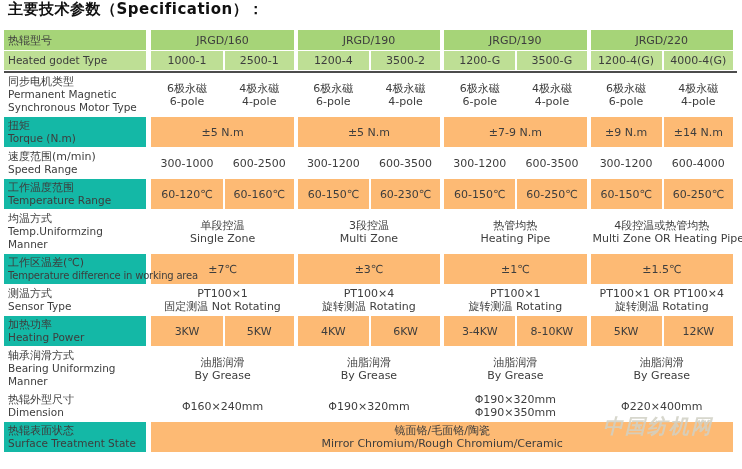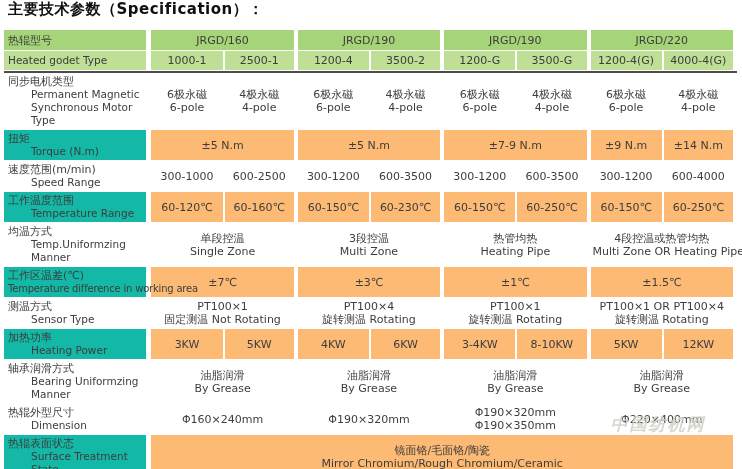--- a/index.html
+++ b/index.html
@@ -21,30 +21,30 @@
   td{padding:2px 2px;text-align:center;vertical-align:middle;
      border-right:2px solid #ffffff;border-bottom:1px solid #ffffff;}
   td.rowlabel{text-align:left;padding-left:4px;border-right:5px solid #ffffff;}
   td.gsep{border-right-width:4px;}
   tr.h1 td{background:#a6d478;height:16px;}
   tr.h2 td{background:#bedf95;height:15px;}
   tr.divider td{height:2px;padding:0;background:#4c4c4c;border:none;font-size:0;line-height:0;}
   tr.white td{background:#ffffff;}
   tr.green td{background:#fdba74;}
   tr.green td.rowlabel{background:#14b8a6;}
-  .en{font-size:10.5px;margin-left:23px;}
+  .en{font-size:10.5px;}
   .en-small{font-size:10px;letter-spacing:-0.2px;white-space:nowrap;}
   .cellline{white-space:nowrap;}
   .wm{
     position:absolute;right:4px;top:413px;width:160px;text-align:center;
     font-style:italic;font-weight:bold;pointer-events:none;z-index:5;
   }
   .wm-l1{font-size:21px;color:rgba(255,255,255,0.85);letter-spacing:1px;
          text-shadow:0 0 1px rgba(190,200,175,0.45);}
-  .wm-l2{font-size:17px;color:rgba(208,208,196,0.85);letter-spacing:2px;text-align:center;}
+  .wm-l2{font-size:20px;color:rgba(208,208,196,0.85);letter-spacing:2px;text-align:center;}
 </style>
 </head>
 <body>
 
 <div class="page-title">主要技术参数（Specification）：</div>
 
 <table class="spec" cellpadding="0" cellspacing="0">
   <colgroup>
     <col style="width:147px">
     <col style="width:73px">

